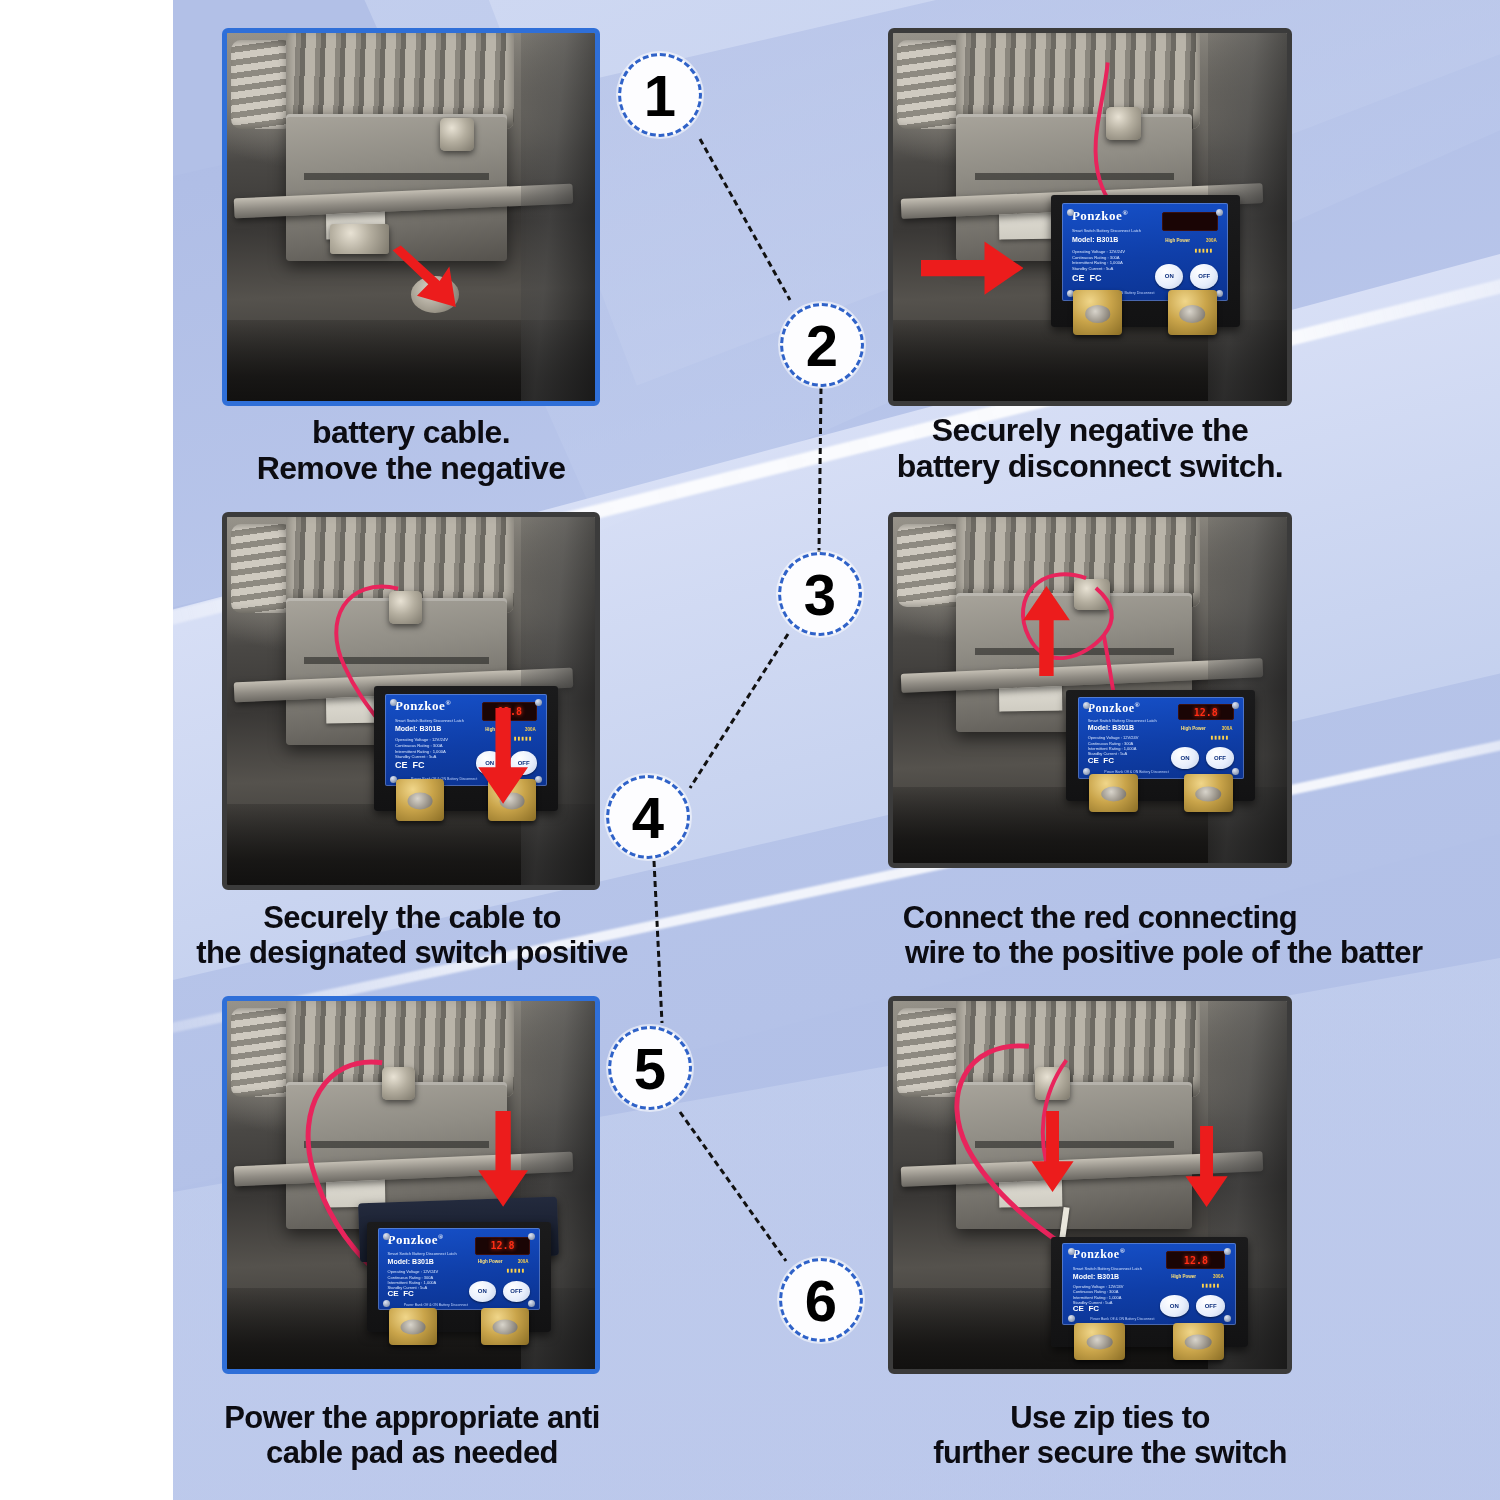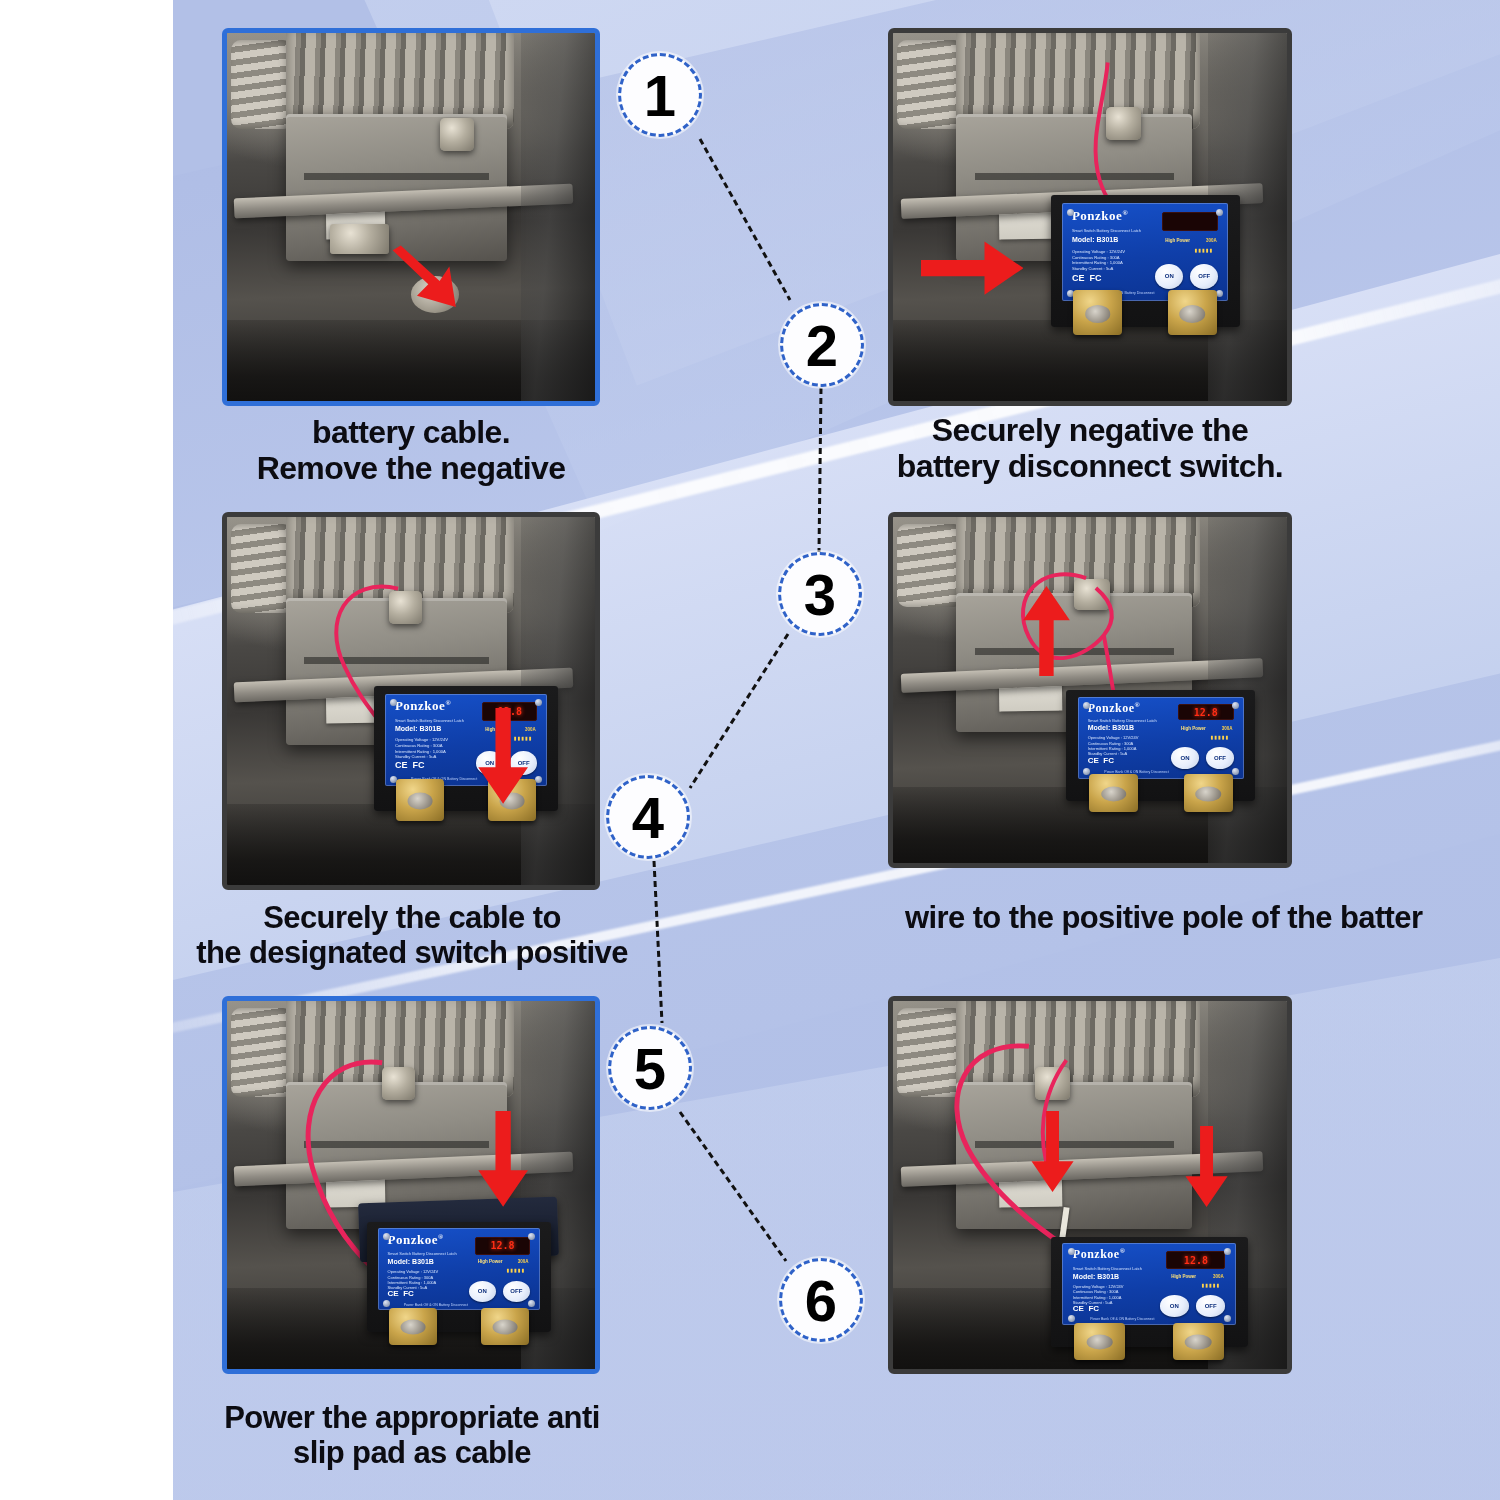--- a/index.html
+++ b/index.html
@@ -424,20 +424,21 @@
             <span class="nut"></span>
           </div>
       </div>
 
       <svg class="arrow" style="left:30%;top:20%;width:18%;height:26%;" viewBox="0 0 60 100">
         <path d="M30 0 L56 38 L38 38 L38 100 L22 100 L22 38 L4 38 Z" fill="#ec1c1c"></path>
       </svg>
     </div>
   </div>
   <div class="caption" style="left:865px;top:900px;width:470px;font-size:31px;">
+    <span class="ln">Connect the red connecting</span>
     <span class="ln" style="margin-left:40px;">wire to the positive pole of the batter</span>
   </div>
 
   <div class="panel blue" style="left:222px;top:996px;width:378px;height:378px;">
     <div class="photo">
       <div class="eng"></div>
       <div class="hose"></div>
       <div class="airbox"></div>
       <div class="battery"></div>
       <div class="label-sticker"></div>
@@ -485,21 +486,21 @@
           </div>
       </div>
 
       <svg class="arrow" style="left:66%;top:30%;width:18%;height:26%;" viewBox="0 0 60 100">
         <path d="M22 0 L38 0 L38 62 L56 62 L30 100 L4 62 L22 62 Z" fill="#ec1c1c"></path>
       </svg>
     </div>
   </div>
   <div class="caption" style="left:192px;top:1400px;width:440px;font-size:31px;">
     <span class="ln">Power the appropriate anti</span>
-    <span class="ln">slip pad as cable</span>
+    <span class="ln">cable pad as needed</span>
   </div>
 
   <div class="panel dark" style="left:888px;top:996px;width:404px;height:378px;">
     <div class="photo">
       <div class="eng"></div>
       <div class="hose"></div>
       <div class="airbox"></div>
       <div class="battery"></div>
       <div class="label-sticker"></div>
       <div class="bracket"></div>
@@ -547,20 +548,24 @@
       </div>
 
       <svg class="arrow" style="left:33%;top:30%;width:15%;height:22%;" viewBox="0 0 60 100">
         <path d="M22 0 L38 0 L38 62 L56 62 L30 100 L4 62 L22 62 Z" fill="#ec1c1c"></path>
       </svg>
       <svg class="arrow" style="left:72%;top:34%;width:15%;height:22%;" viewBox="0 0 60 100">
         <path d="M22 0 L38 0 L38 62 L56 62 L30 100 L4 62 L22 62 Z" fill="#ec1c1c"></path>
       </svg>
     </div>
   </div>
+  <div class="caption" style="left:900px;top:1400px;width:420px;font-size:31px;">
+    <span class="ln">Use zip ties to</span>
+    <span class="ln">further secure the switch</span>
+  </div>
 
   <svg id="links">
     <line x1="700" y1="139" x2="790" y2="300" stroke="#111" stroke-width="3" stroke-dasharray="6 4"></line>
     <line x1="821" y1="388" x2="819" y2="552" stroke="#111" stroke-width="3" stroke-dasharray="6 4"></line>
     <line x1="788" y1="634" x2="690" y2="788" stroke="#111" stroke-width="3" stroke-dasharray="6 4"></line>
     <line x1="654" y1="861" x2="662" y2="1023" stroke="#111" stroke-width="3" stroke-dasharray="6 4"></line>
     <line x1="680" y1="1112" x2="786" y2="1261" stroke="#111" stroke-width="3" stroke-dasharray="6 4"></line>
   </svg>
 
   <div class="badge" style="left:618px;top:53px;">1</div>

